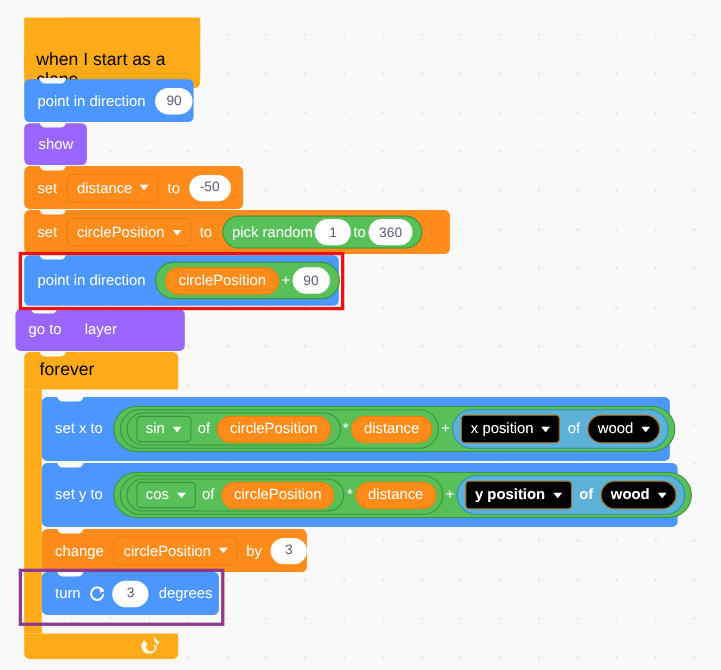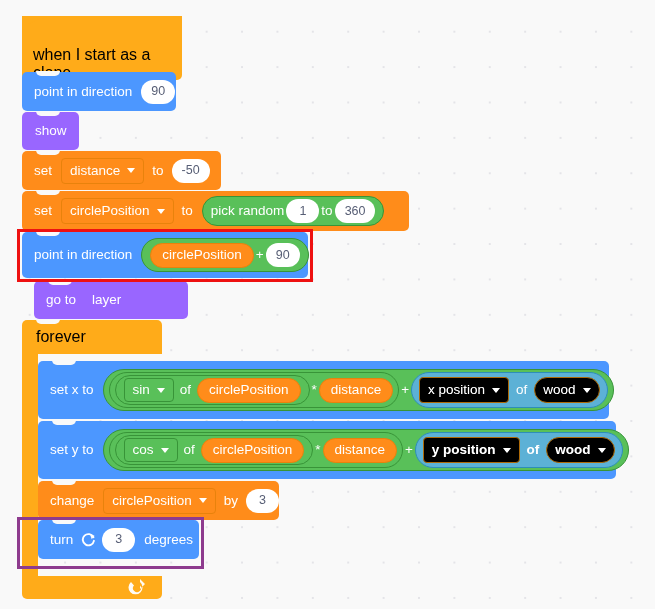--- a/index.html
+++ b/index.html
@@ -221,23 +221,23 @@
 
   <div class="blk c-motion notch-top" style="left:22px; top:232px; width:286px; height:46px; padding-left:9px;">
     <span class="lbl">point in direction</span>
     <span class="opcap" style="margin-left:6px; height:34px;">
       <span class="oval var">circlePosition</span>
       <span>+</span>
       <span class="num">90</span>
     </span>
   </div>
 
-  <div class="blk c-looks notch-top" style="left:34px; top:281px; width:154px; height:38px; padding-left:9px;">
+  <div class="blk c-looks notch-top" style="left:14px; top:281px; width:154px; height:38px; padding-left:9px;">
     <span class="lbl">go to</span>
-    <span class="lbl" style="margin-left:10px;">layer</span>
+    <span class="lbl" style="margin-left:15px;">layer</span>
   </div>
 
   <div class="forever-wrap" style="left:22px; top:320px; width:140px; height:273px;">
     <div class="forever-head notch-top" style="width:140px; height:34px;">
       <span class="lbl">forever</span>
     </div>
     <div class="forever-arm" style="top:34px; height:222px;"></div>
     <div class="forever-foot" style="top:256px; width:140px; height:23px;">
       <svg class="loop-arrow" style="left:106px; top:3px;" width="18" height="16" viewBox="0 0 18 16">
         <path d="M3 3 A7 7 0 1 0 12 3 L12 0 L17 5 L12 10 L12 6.5 A4 4 0 1 1 6 6.5 Z" fill="#ffffff" opacity="0.95"></path>

